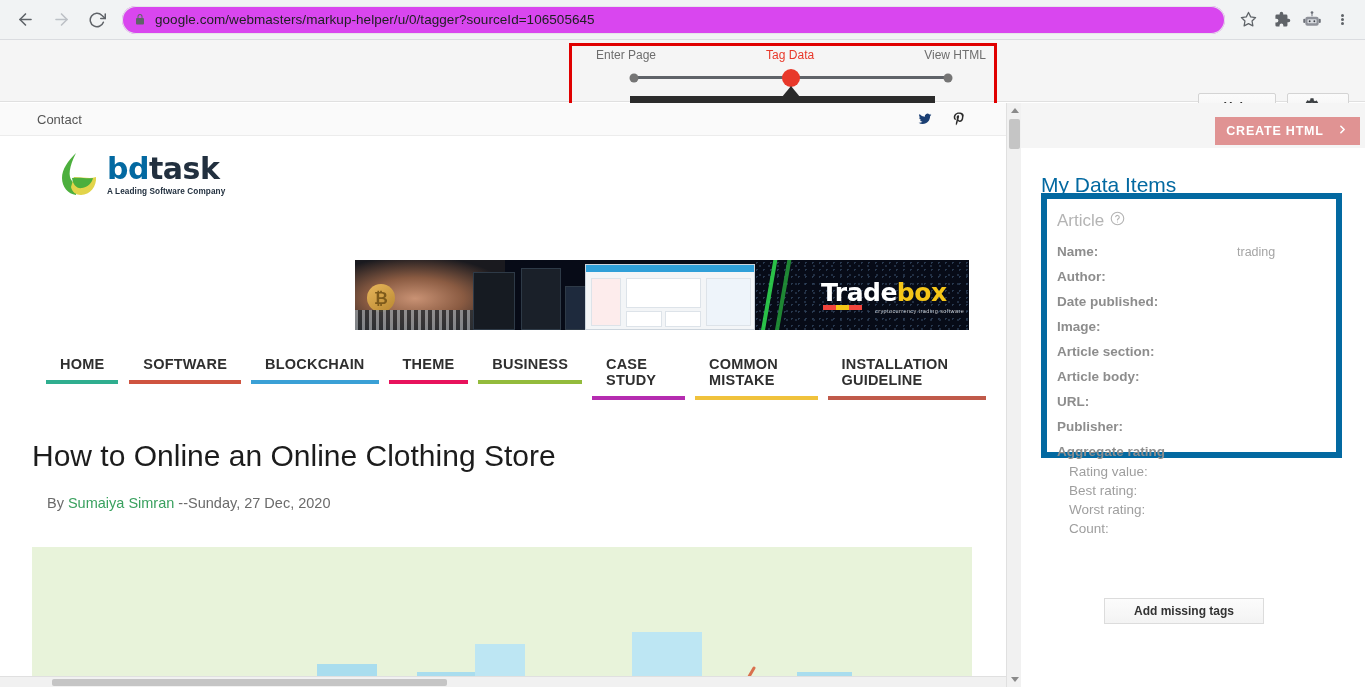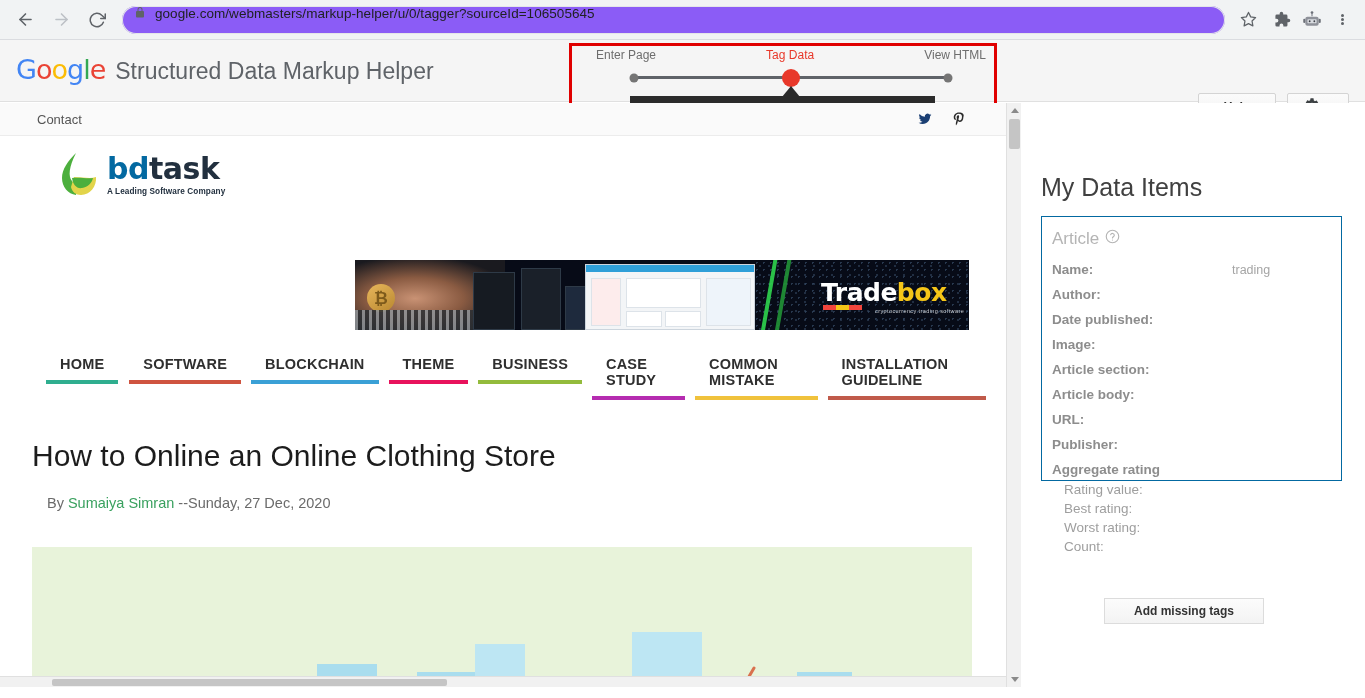--- a/index.html
+++ b/index.html
@@ -21,23 +21,23 @@
     width: 30px; height: 30px; margin-left: 6px;
     display: flex; align-items: center; justify-content: center;
     border-radius: 50%; color: #5f6368;
   }
   .nav-btn.first { margin-left: 10px; }
   .nav-btn.disabled { color: #bdc1c6; }
   .nav-btn svg { display: block; }
 
   #omnibox {
     flex: 1; height: 28px; margin: 0 8px 0 10px;
-    background: #8b5cf6;
+    background: #d946ef;
     border-radius: 14px;
-    display: flex; align-items: flex-start;
+    display: flex; align-items: center;
     padding: 0 12px;
     box-shadow: inset 0 0 0 1px #e4e6e8;
   }
   #lock-icon { margin-right: 9px; display:flex; }
   #omnibox-url {
     font-size: 13.5px; color: #202124; letter-spacing: 0.05px;
     white-space: nowrap; overflow: hidden;
   }
   .chrome-icon {
     width: 30px; height: 30px; margin-right: 4px;
@@ -251,24 +251,24 @@
   #panel-top {
     position:absolute; left:0; top:0; width:344px; height:45px; background:#f5f5f5;
   }
   #create-html-btn {
     position:absolute; right:5px; top:14px; width:145px; height:28px;
     background:#e09393; color:#ffffff;
     font-size:12.5px; font-weight:bold; letter-spacing:.8px;
     display:flex; align-items:center; justify-content:center; gap:12px;
   }
   #panel-body { position:absolute; left:0; top:45px; width:344px; height:550px; background:#fff; }
-  #panel-heading { position:absolute; left:20px; top:25px; font-size:25px; color:#404040; }
+  #panel-heading { position:absolute; left:20px; top:25px; font-size:21px; color:#0369a1; }
   #items-card {
-    position:absolute; left:20px; top:68px; width:301px; height:265px;
-    border:1px solid #0369a1; background:#fff;
+    position:absolute; left:20px; top:45px; width:301px; height:265px;
+    border:6px solid #0369a1; background:#fff;
   }
   #item-type { position:absolute; left:10px; top:12px; font-size:17px; color:#b4b4b4; display:flex; align-items:center; gap:6px; }
   .prop-row { position:absolute; left:10px; font-size:13.5px; color:#8d8d8d; font-weight:bold; }
   .prop-row.sub { left:22px; font-weight:normal; color:#9e9e9e; }
   .prop-req { position:absolute; left:190px; font-size:12.5px; color:#a5a5a5; font-weight:normal; }
   #add-missing-btn {
     position:absolute; left:83px; top:450px; width:160px; height:26px;
     background:linear-gradient(#fcfcfc,#f3f3f3); border:1px solid #dcdcdc;
     font-size:12px; color:#333; font-weight:bold;
     display:flex; align-items:center; justify-content:center;
@@ -331,24 +331,20 @@
   <div id="menu-dots">
     <div>
       <div class="dot3"></div>
       <div class="dot3"></div>
       <div class="dot3"></div>
     </div>
   </div>
 </div>
 
 <div id="app-header">
-  <div id="brand">
-    <div id="google-logo"><span class="g1">G</span><span class="o1">o</span><span class="o2">o</span><span class="g2">g</span><span class="l1">l</span><span class="e1">e</span></div>
-    <div id="app-title">Structured Data Markup Helper</div>
-  </div>
 
   <div id="stepper-wrap">
     <div class="step-labels">
       <span>Enter Page</span>
       <span class="mid">Tag Data</span>
       <span>View HTML</span>
     </div>
     <div id="step-track">
       <div class="step-dot start"></div>
       <div class="step-dot active"></div>
@@ -510,20 +506,30 @@
   </div>
 </div>
 
 <div id="v-scrollbar">
   <div class="sb-arrow-up"></div>
   <div id="v-thumb"></div>
   <div class="sb-arrow-down"></div>
 </div>
 
 <div id="right-panel">
+  <div id="panel-top">
+    <div id="create-html-btn">
+      <span>CREATE HTML</span>
+      <span>
+        <svg width="13" height="13" viewBox="0 0 24 24" fill="none" stroke="#ffffff" stroke-width="3" stroke-linecap="round" stroke-linejoin="round">
+            <polyline points="9 18 15 12 9 6"></polyline>
+          </svg>
+      </span>
+    </div>
+  </div>
 
   <div id="panel-body">
     <div id="panel-heading">My Data Items</div>
 
     <div id="items-card">
       <div id="item-type">
         <span>Article</span>
         <span>
           <svg width="15" height="15" viewBox="0 0 24 24" fill="none" stroke="#b4b4b4" stroke-width="1.8">
               <circle cx="12" cy="12" r="10"></circle>

